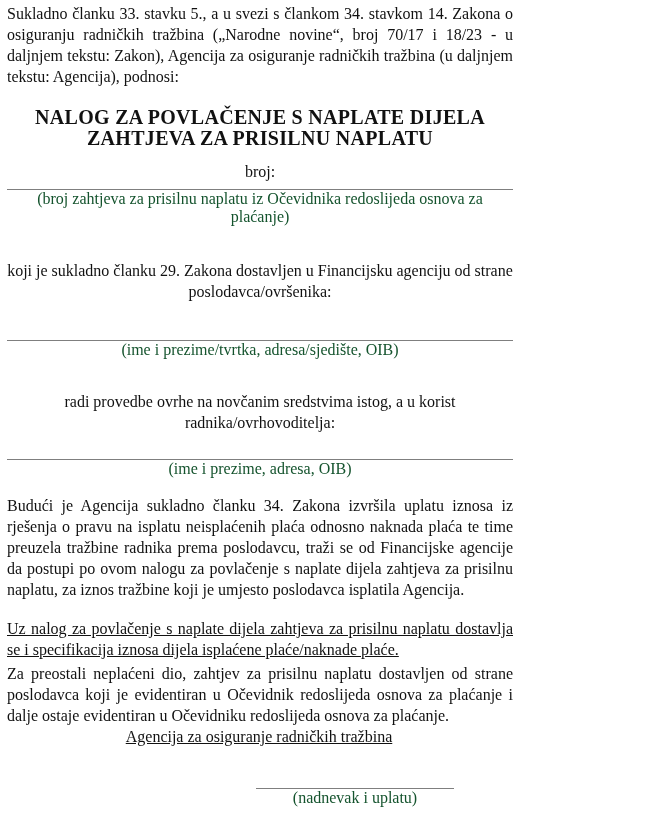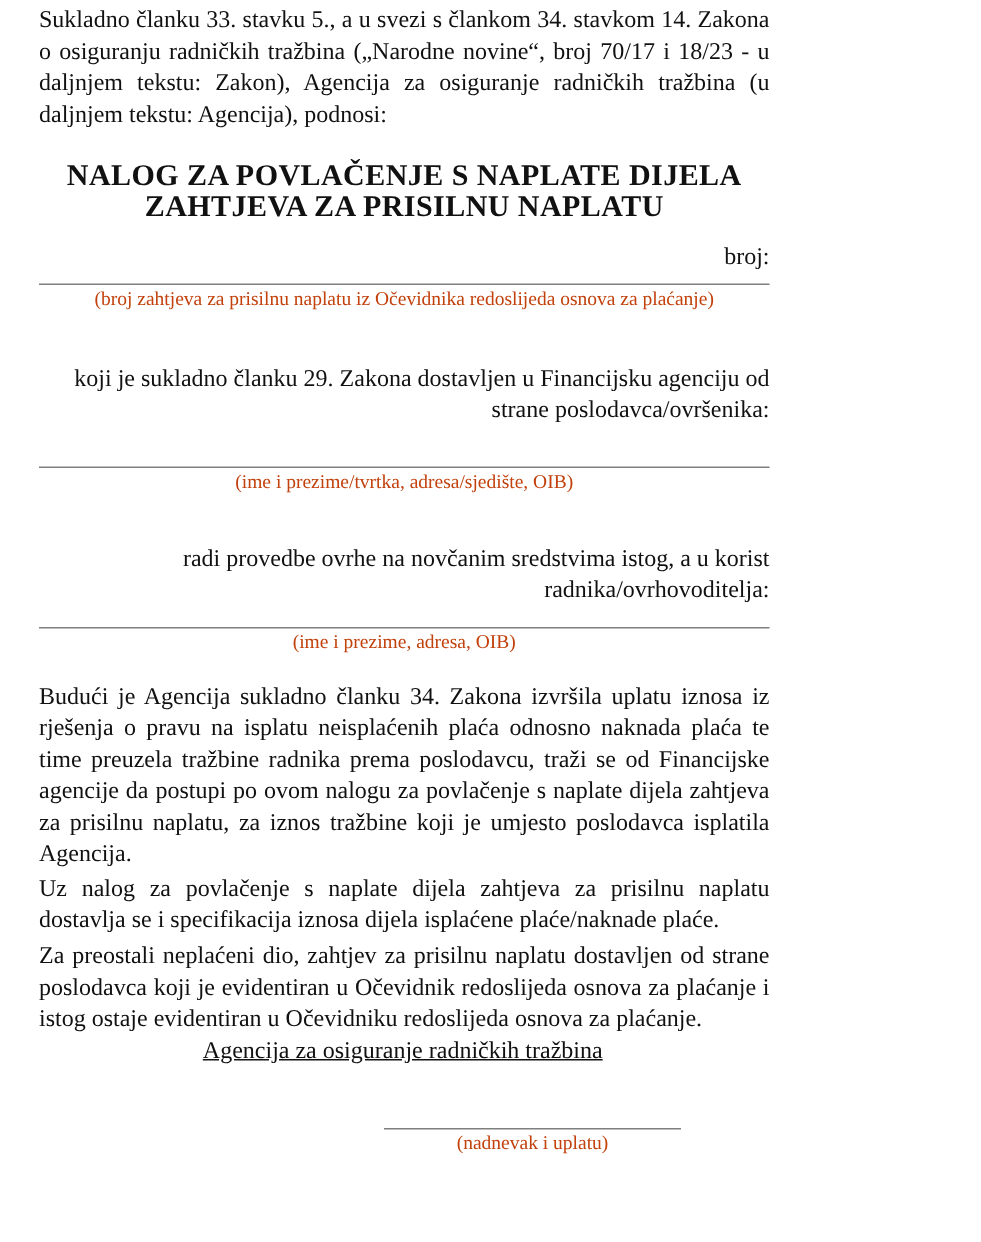--- a/index.html
+++ b/index.html
@@ -7,54 +7,54 @@
   body {
     width: 654px;
     height: 828px;
     font-family: "Liberation Serif", "DejaVu Serif", serif;
     color: #111111;
     overflow: hidden;
   }
   .page {
     width: 519px;
     height: 828px;
-    padding: 3px 6px 0 26px;
+    padding: 3px 6px 0 7px;
     font-size: 16px;
     line-height: 21px;
   }
-  .para { text-align: right; }
+  .para { text-align: center; }
   .justify { text-align: justify; }
   .doc-title {
     margin-top: 20px;
     font-size: 20px;
     font-weight: bold;
     text-align: center;
     letter-spacing: 0.3px;
     line-height: 21px;
   }
   .number-label { margin-top: 12px; }
   
   .fill-field { margin-top: 7px; }
   .fill-field .rule {
     height: 0;
     border-top: 1.5px solid #7f7f7f;
   }
   .fill-field .caption,
   .sig-block .caption {
-    font-size: 13px;
+    font-size: 16px;
     line-height: 18px;
     text-align: center;
-    color: #c2410c;
+    color: #14532d;
   }
-  .ff-employer { margin-top: 27px; }
-  .ff-worker   { margin-top: 14px; }
+  .ff-employer { margin-top: 38px; }
+  .ff-worker   { margin-top: 26px; }
   .p-delivered   { margin-top: 34px; }
   .p-enforcement { margin-top: 32px; }
   .p-buduci      { margin-top: 17px; }
-  .p-uznalog     { margin-top: 2px;  }
+  .p-uznalog     { margin-top: 18px; text-decoration: underline;  }
   .p-zapreostali { margin-top: 3px;  }
   .signer-line {
     margin-top: 0px;
     text-align: center;
     padding-right: 2px;
     text-decoration: underline;
   }
   .sig-block {
     width: 198px;
     margin-left: auto;
@@ -95,21 +95,21 @@
 
   <div class="fill-field ff-worker">
     <div class="rule"></div>
     <div class="caption">(ime i prezime, adresa, OIB)</div>
   </div>
 
   <p class="para justify p-buduci">Budući je Agencija sukladno članku 34. Zakona izvršila uplatu iznosa iz rješenja o pravu na isplatu neisplaćenih plaća odnosno naknada plaća te time preuzela tražbine radnika prema poslodavcu, traži se od Financijske agencije da postupi po ovom nalogu za povlačenje s naplate dijela zahtjeva za prisilnu naplatu, za iznos tražbine koji je umjesto poslodavca isplatila Agencija.</p>
 
   <p class="para justify p-uznalog">Uz nalog za povlačenje s naplate dijela zahtjeva za prisilnu naplatu dostavlja se i specifikacija iznosa dijela isplaćene plaće/naknade plaće.</p>
 
-  <p class="para justify p-zapreostali">Za preostali neplaćeni dio, zahtjev za prisilnu naplatu dostavljen od strane poslodavca koji je evidentiran u Očevidnik redoslijeda osnova za plaćanje i istog ostaje evidentiran u Očevidniku redoslijeda osnova za plaćanje.</p>
+  <p class="para justify p-zapreostali">Za preostali neplaćeni dio, zahtjev za prisilnu naplatu dostavljen od strane poslodavca koji je evidentiran u Očevidnik redoslijeda osnova za plaćanje i dalje ostaje evidentiran u Očevidniku redoslijeda osnova za plaćanje.</p>
 
   <p class="para signer-line">Agencija za osiguranje radničkih tražbina</p>
 
 
   <div class="sig-block sig-nadnevak">
     <div class="rule"></div>
     <div class="caption">(nadnevak i uplatu)</div>
   </div>
 
   <p class="para attachment-label">Prilog:</p>

